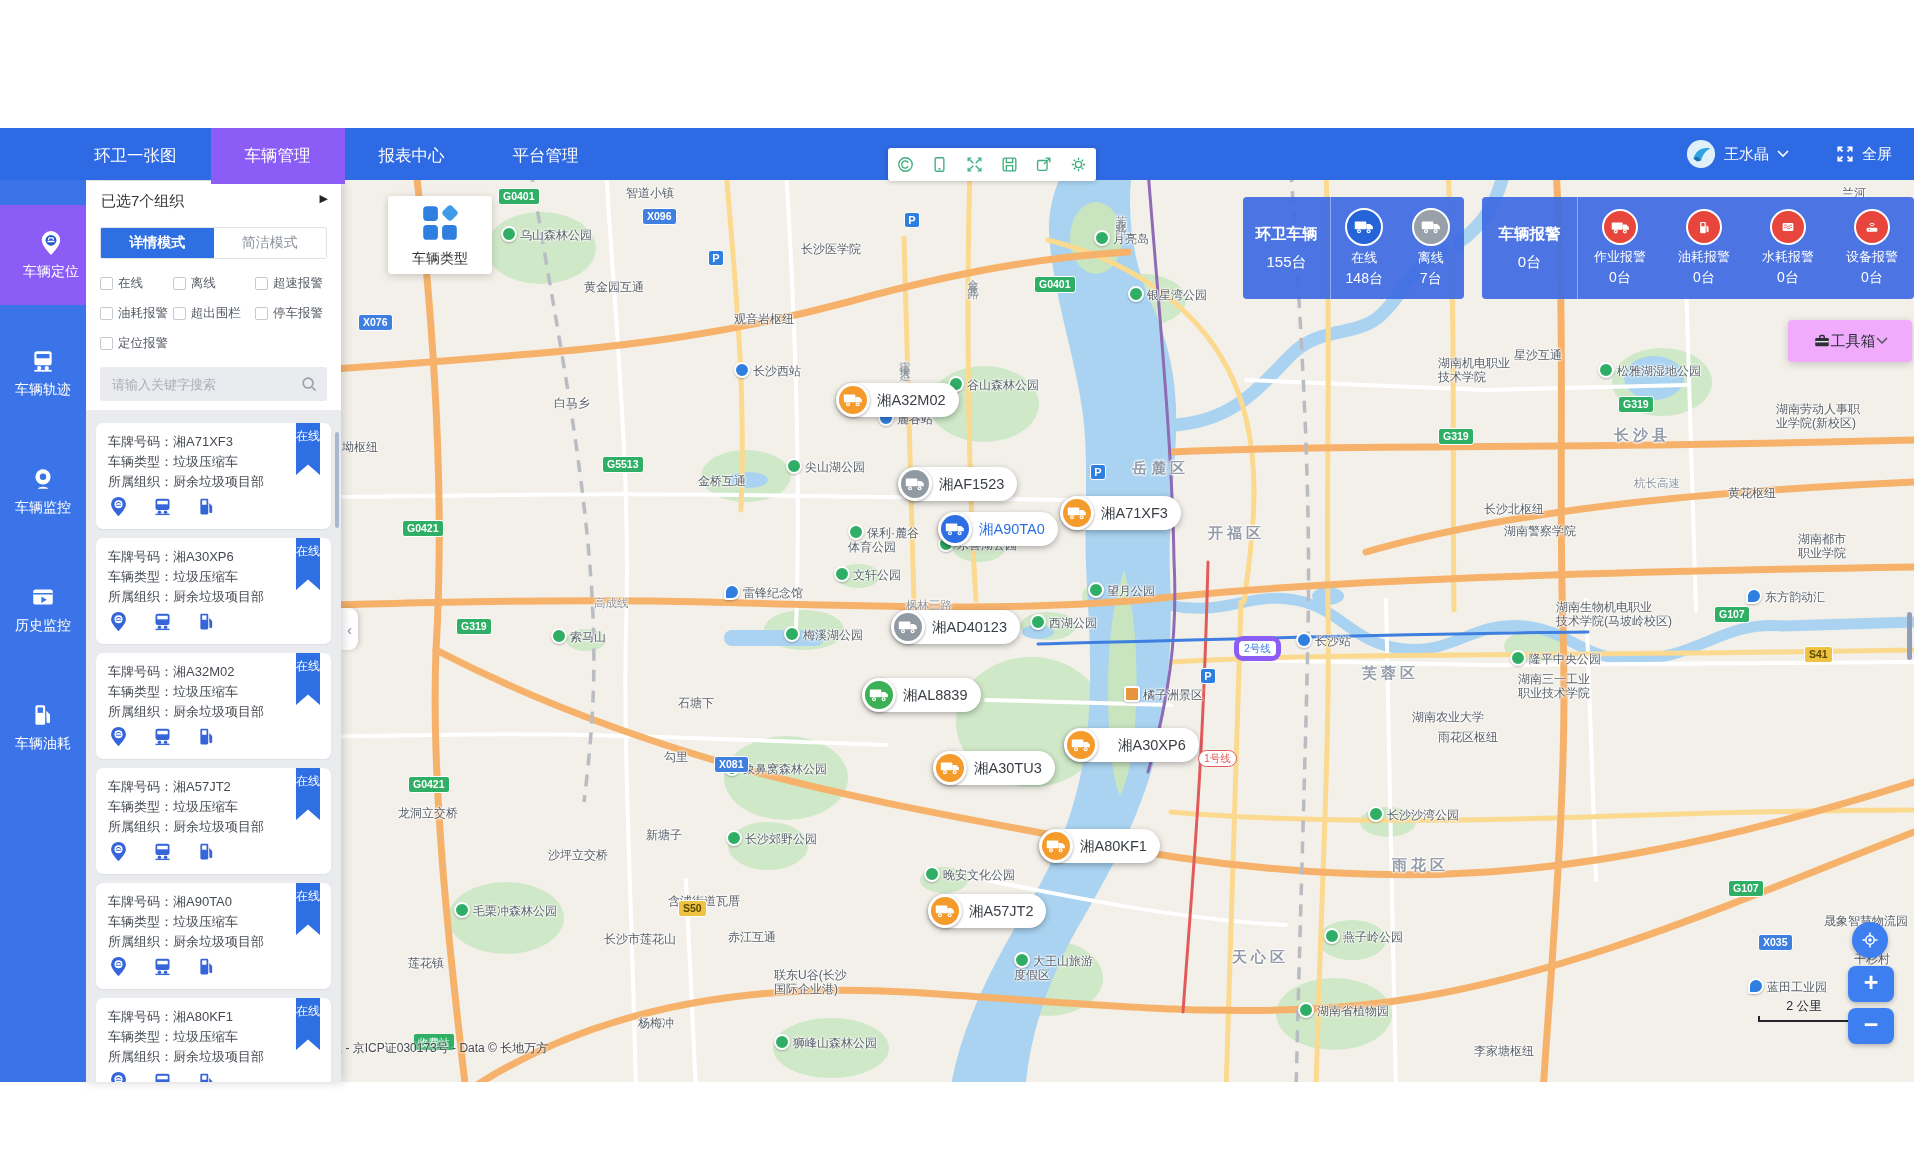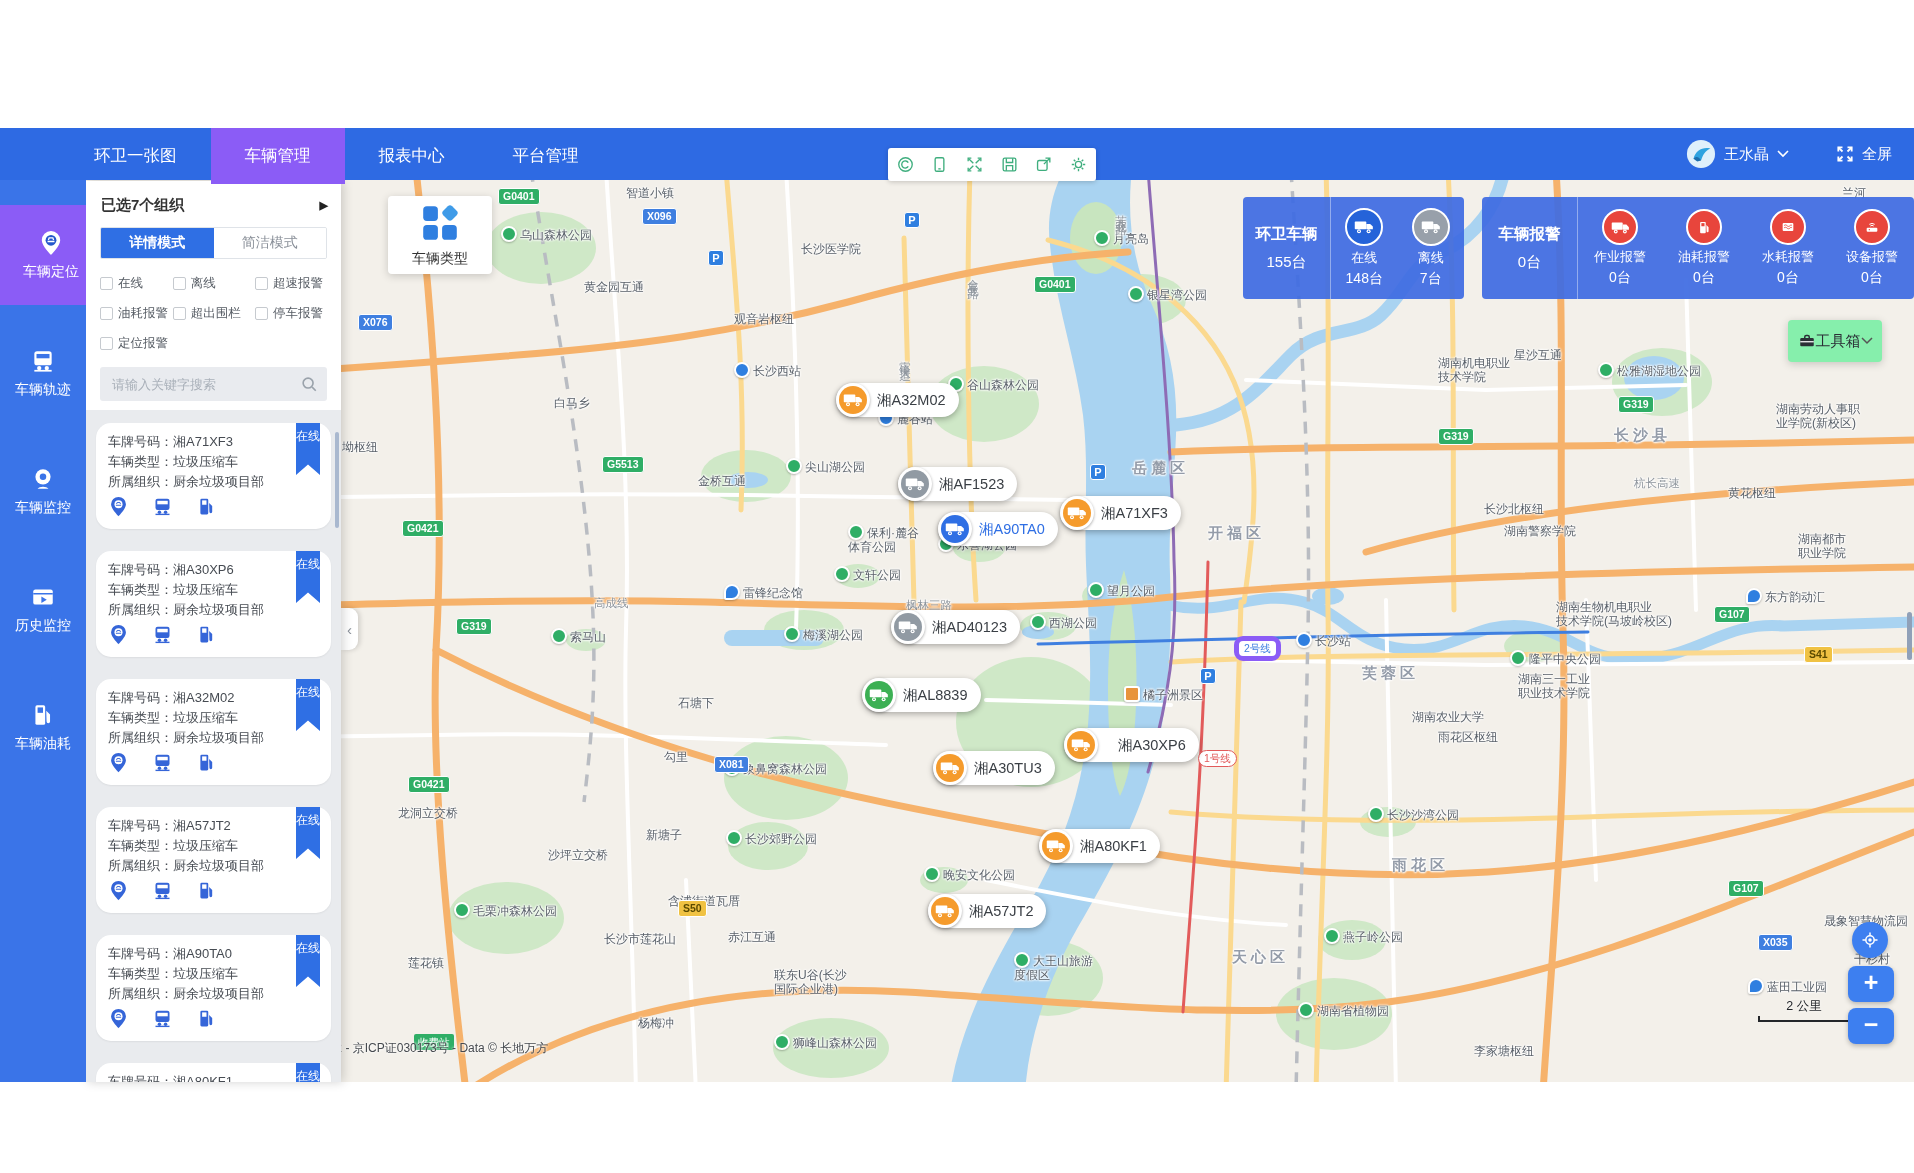--- a/index.html
+++ b/index.html
@@ -76,50 +76,50 @@
 .stats-items { flex:1; display:flex; }
 .stat-col { flex:1; display:flex; flex-direction:column; align-items:center; justify-content:center; gap:3px; }
 .stat-circle { width:38px; height:38px; border-radius:50%; border:2px solid #fff; display:flex; align-items:center; justify-content:center; }
 .stat-circle.c-blue { background:#2563d9; color:#2563d9; }
 .stat-circle.c-gray { background:#98a0aa; color:#98a0aa; }
 .stat-circle.c-red { background:#e8453c; color:#e8453c; width:36px; height:36px; }
 .stat-label { font-size:13px; }
 .stat-count { font-size:14px; }
 
 
-.toolbox { position:absolute; left:1788px; top:320px; width:94px; height:42px; background:#86efac; border-radius:4px; box-shadow:0 2px 8px rgba(0,0,0,.18); display:flex; align-items:center; justify-content:center; z-index:12; cursor:pointer; }
+.toolbox { position:absolute; left:1788px; top:320px; width:124px; height:42px; background:#f0abfc; border-radius:4px; box-shadow:0 2px 8px rgba(0,0,0,.18); display:flex; align-items:center; justify-content:center; z-index:12; cursor:pointer; }
 .toolbox-label { font-size:15px; color:#2b2f36; }
 
 
 .locate-btn { position:absolute; left:1852px; top:922px; width:36px; height:36px; border-radius:50%; background:#3d7ff0; z-index:12; display:flex; align-items:center; justify-content:center; box-shadow:0 2px 5px rgba(0,0,0,.25); cursor:pointer; }
 .zoom-btn { position:absolute; left:1848px; width:46px; height:36px; border-radius:8px; background:#3d7ff0; color:#fff; font-size:25px; line-height:33px; text-align:center; z-index:12; box-shadow:0 2px 5px rgba(0,0,0,.25); cursor:pointer; font-weight:bold; }
 .zoom-in { top:966px; } .zoom-out { top:1008px; }
 .scalebox { position:absolute; left:1758px; top:998px; width:92px; z-index:11; text-align:center; }
 .scale-label { font-size:12.5px; color:#23262a; text-shadow:0 0 3px #fff; }
 .scale-bar { height:6px; border:2px solid #23262a; border-top:none; margin-top:1px; }
 .map-footer { position:absolute; left:298px; top:1040px; font-size:12px; color:#45494e; z-index:6; text-shadow:0 0 3px #fff,0 0 3px #fff; }
 .edge-scroll { position:absolute; left:1907px; top:612px; width:5px; height:48px; background:#90a0b8; border-radius:3px; z-index:40; }
 
 
 .panel { position:absolute; left:86px; top:181px; width:255px; height:901px; background:#fff; box-shadow:2px 0 10px rgba(0,0,0,.18); z-index:20; }
-.panel-header { height:38px; display:flex; align-items:center; justify-content:space-between; padding:11px 13px 0 15px;font-weight:bold; }
+.panel-header { height:38px; display:flex; align-items:flex-start; justify-content:space-between; padding:11px 13px 0 15px; }
 .org-title { font-size:15px; color:#333; }
 .org-arrow { font-size:11px; color:#222; cursor:pointer; }
 .mode-tabs { display:flex; margin:8px 14px 0; height:32px; border:1px solid #dfe3e8; border-radius:2px; overflow:hidden; }
 .mode-tab { flex:1; display:flex; align-items:center; justify-content:center; font-size:14px; color:#8a9099; background:#fff; cursor:pointer; }
 .mode-tab.active { background:#2f6fe4; color:#fff; font-weight:bold; }
 .filters { display:grid; grid-template-columns:31% 35% 34%; row-gap:13px; margin:16px 6px 0 14px; }
 .filter { display:flex; align-items:center; gap:5px; font-size:12.5px; color:#555b63; cursor:pointer; }
 .cb { width:13px; height:13px; border:1px solid #c6cacf; border-radius:2px; background:#fff; flex:0 0 auto; }
 .searchbox { position:relative; margin:15px 14px 0; }
 .searchbox input { width:100%; height:34px; background:#e9ebef; border:none; border-radius:3px; padding:0 32px 0 12px; font-size:13px; color:#333; font-family:"Liberation Sans",sans-serif; }
 .searchbox input::placeholder { color:#a9b0b9; }
 .search-ic { position:absolute; right:9px; top:8px; }
 .vlist { position:absolute; left:0; top:229px; width:255px; bottom:0; background:#e9ebee; overflow:hidden; padding:13px 10px 0; }
-.vcard { position:relative; background:#fff; border-radius:15px; height:106px; margin-bottom:22px; padding:9px 12px 0; box-shadow:0 1px 2px rgba(0,0,0,.06); cursor:pointer; }
+.vcard { position:relative; background:#fff; border-radius:7px; height:106px; margin-bottom:9px; padding:9px 12px 0; box-shadow:0 1px 2px rgba(0,0,0,.06); cursor:pointer; }
 .vline { font-size:13px; color:#464b52; line-height:20px; white-space:nowrap; }
 .vicons { display:flex; gap:23px; margin-top:4px; }
 .vicon { cursor:pointer; display:flex; }
 .ribbon { position:absolute; top:0; right:11px; width:24px; height:52px; background:#2f6fe4; color:#fff; font-size:12px; text-align:center; line-height:15px; padding-top:6px; word-break:break-all; clip-path:polygon(0 0,100% 0,100% 100%,50% 80%,0 100%); }
 .vscroll { position:absolute; right:2px; top:22px; width:4px; height:96px; background:#a9b8cf; border-radius:2px; cursor:pointer; }
 .collapse-handle { position:absolute; left:341px; top:608px; width:17px; height:42px; background:#fff; border-radius:0 9px 9px 0; box-shadow:2px 0 5px rgba(0,0,0,.15); z-index:19; display:flex; align-items:center; justify-content:center; color:#8a9099; font-size:15px; cursor:pointer; }
 </style>
 </head>
 <body>
 

